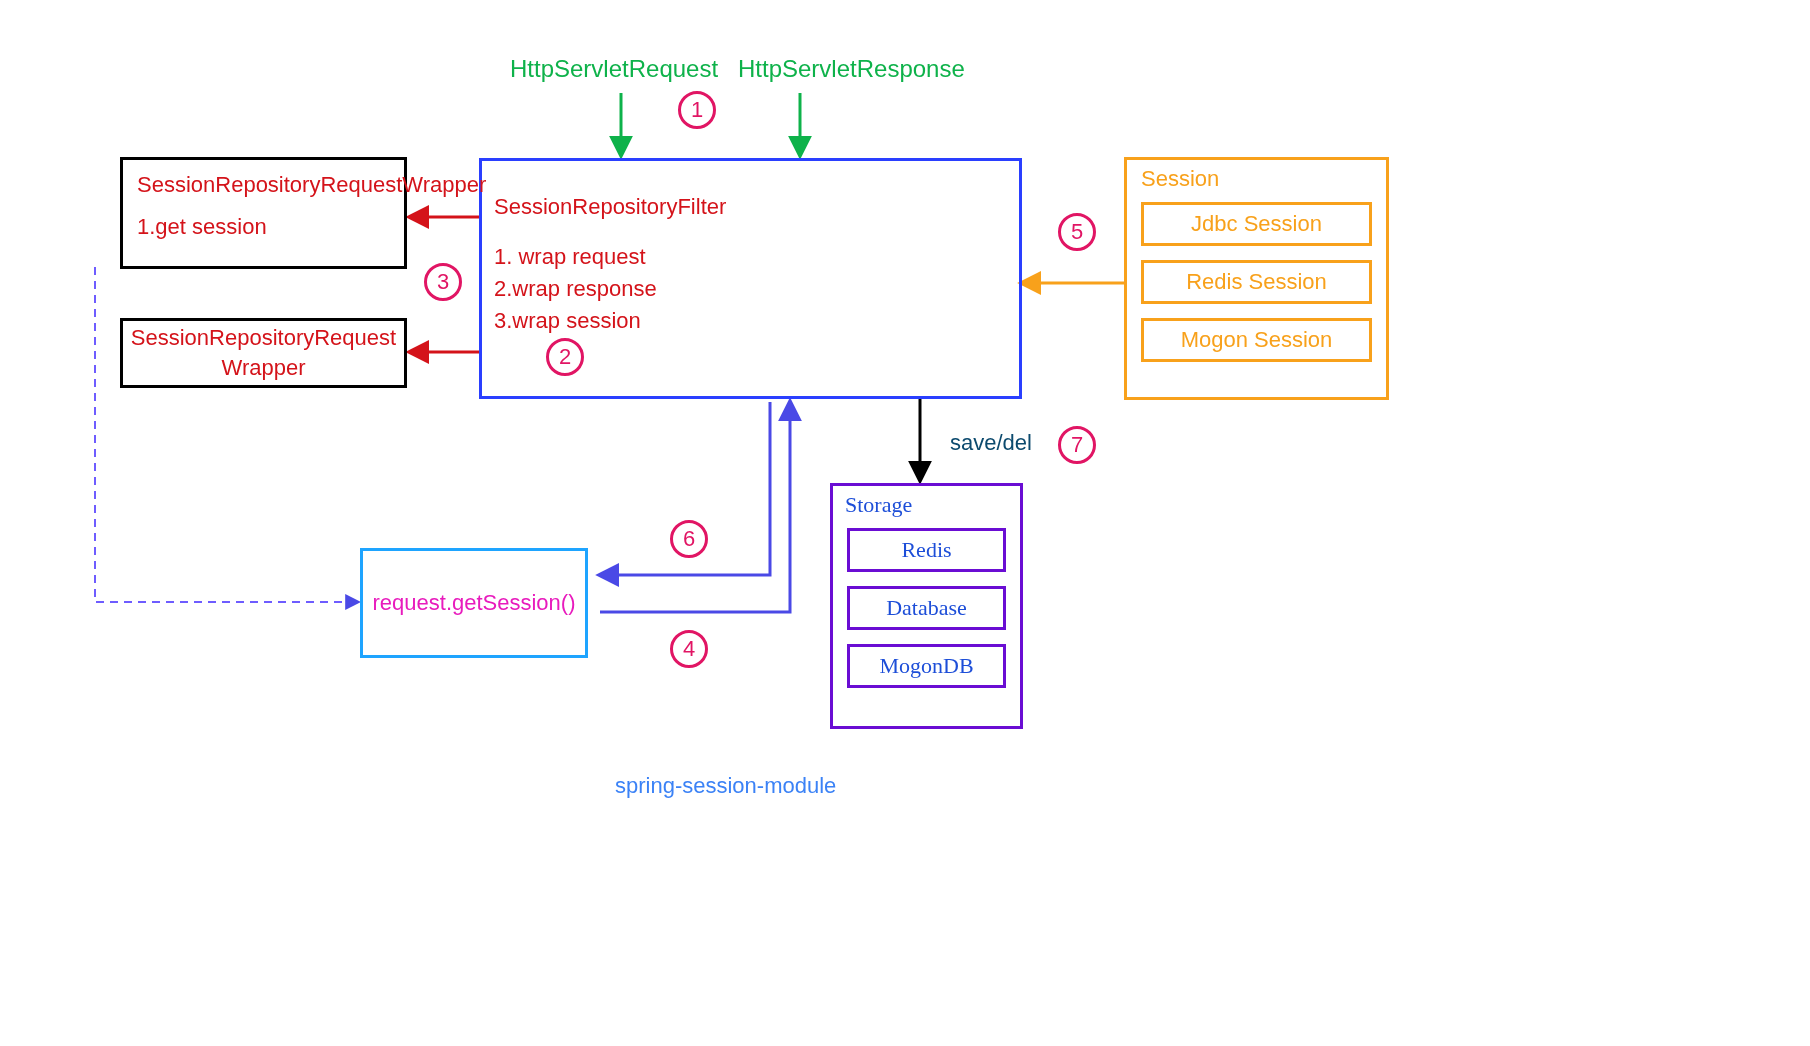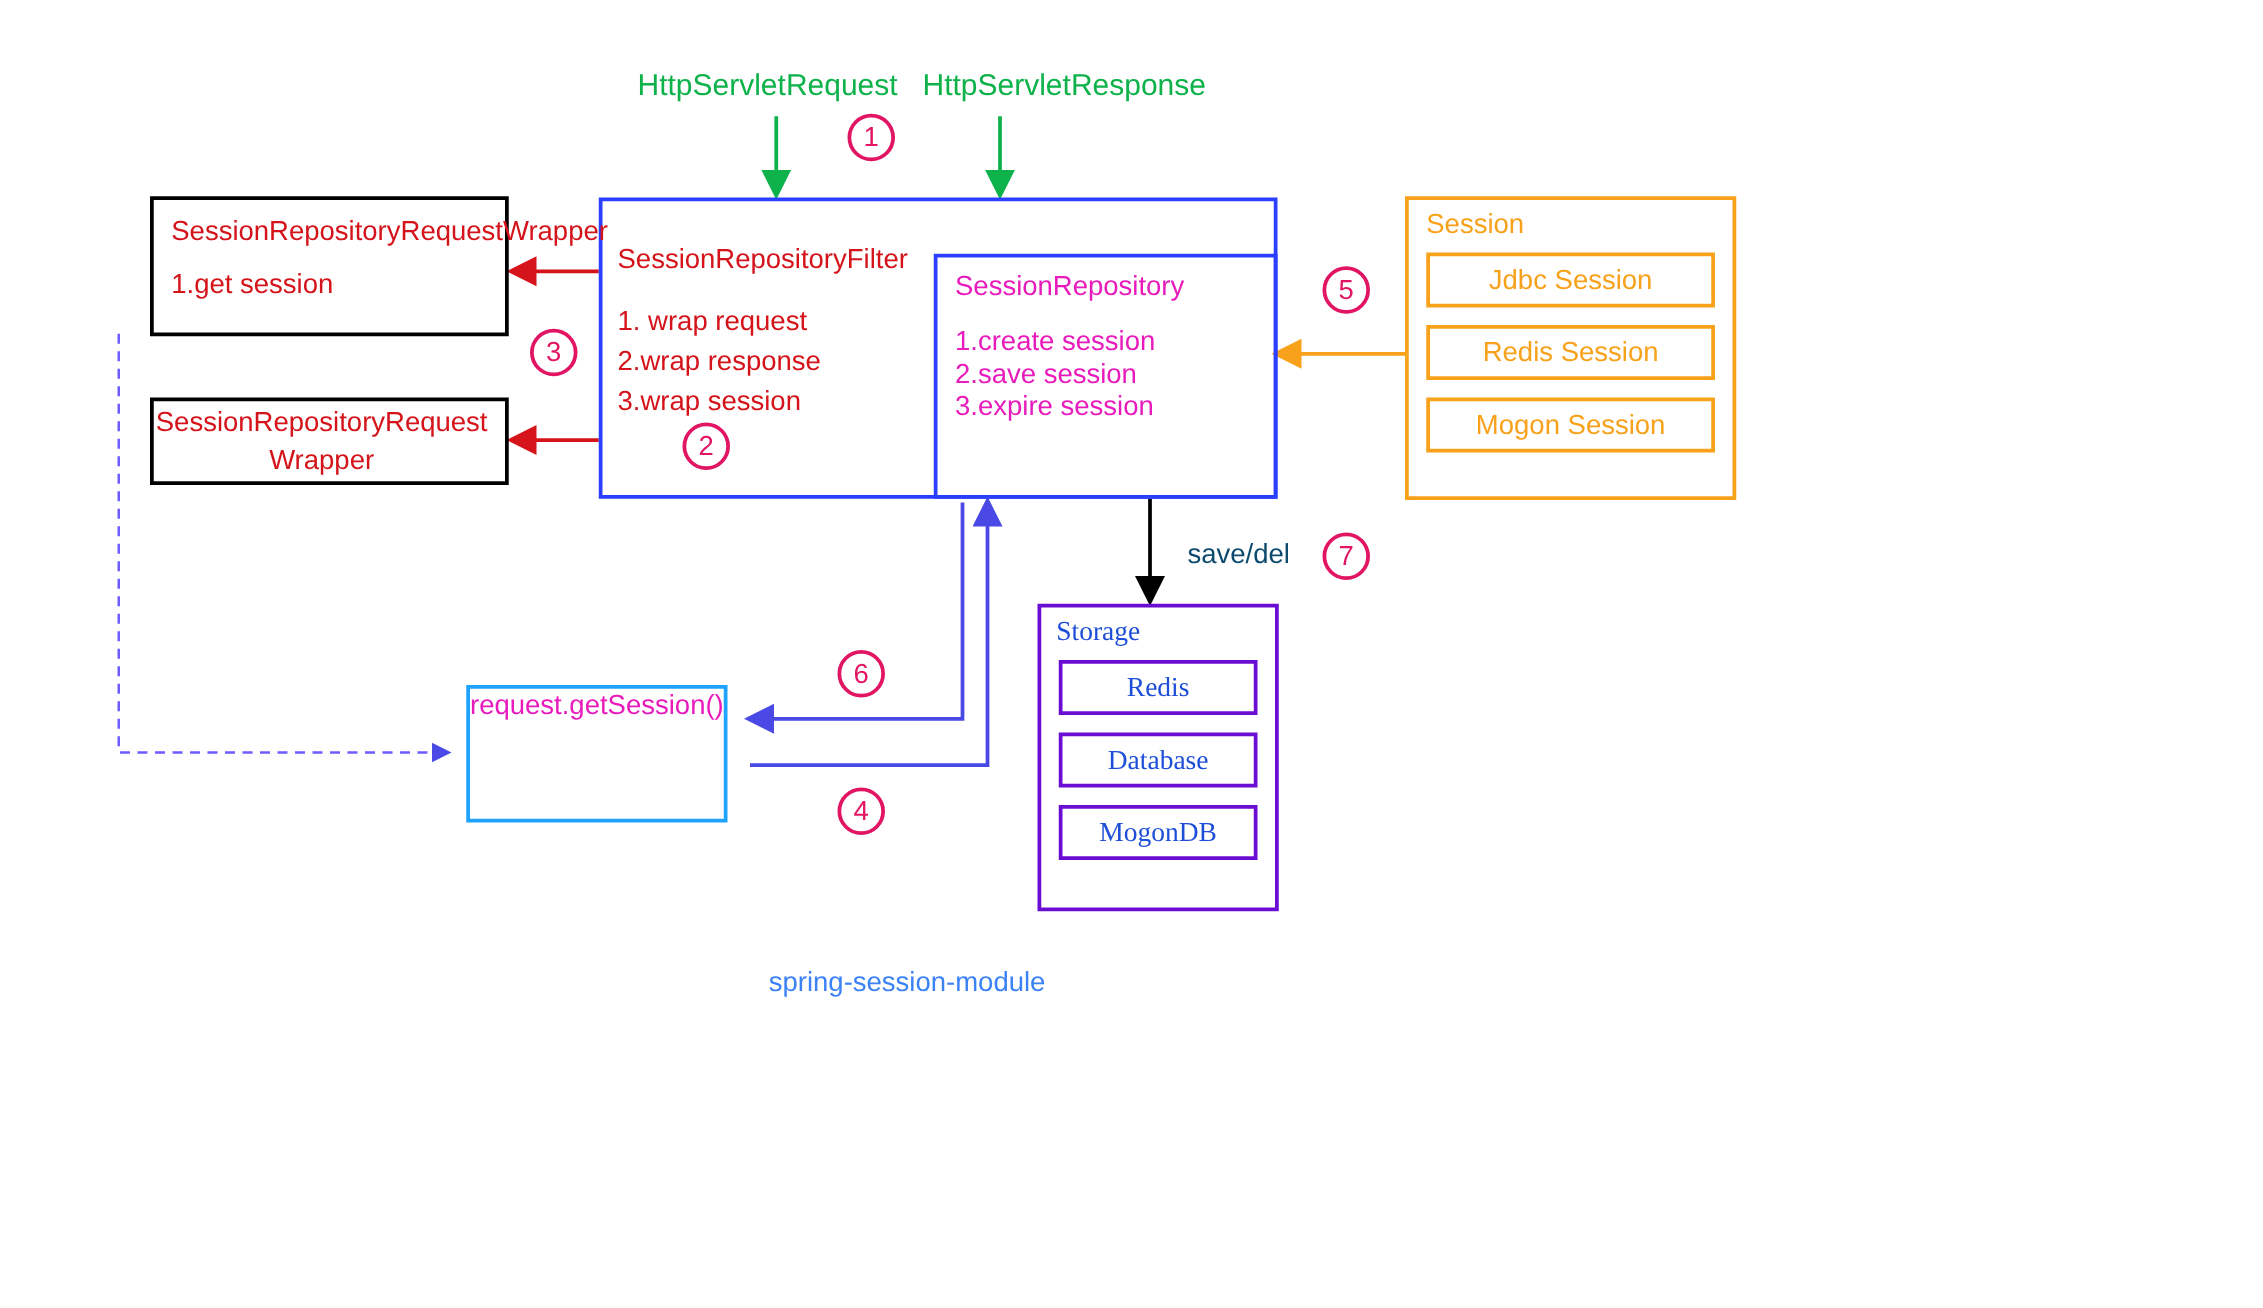--- a/index.html
+++ b/index.html
@@ -89,53 +89,47 @@
 
 <div class="abs blue-box box" style="left:479px; top:158px; width:543px; height:241px;">
 
   <div class="abs red-text" style="left:12px; top:30px; line-height:1.45;">
     <div style="margin-bottom:18px;">SessionRepositoryFilter</div>
     <div>1. wrap request</div>
     <div>2.wrap response</div>
     <div>3.wrap session</div>
   </div>
 
-  <div class="abs blue-box box" style="left:265px; top:42px; width:275px; height:196px; padding:10px 14px;">
-    <div class="magenta-text" style="margin-bottom:18px;">SessionRepository</div>
-    <div class="magenta-text">1.create session</div>
-    <div class="magenta-text">2.save session</div>
-    <div class="magenta-text">3.expire session</div>
-  </div>
 </div>
 
 <div class="abs black-box box" style="left:120px; top:157px; width:287px; height:112px;">
   <div>SessionRepositoryRequestWrapper</div>
   <div style="height:12px;"></div>
   <div>1.get session</div>
 </div>
 
-<div class="abs black-box box" style="left:120px; top:318px; width:287px; height:70px; text-align:center; display:flex; align-items:center; justify-content:flex-end;">
+<div class="abs black-box box" style="left:120px; top:318px; width:287px; height:70px; text-align:center; display:flex; align-items:center; justify-content:center;">
   <div>SessionRepositoryRequest<br>Wrapper</div>
 </div>
 
 <div class="abs orange-box box" style="left:1124px; top:157px; width:265px; height:243px; padding-top:6px;">
   <div class="orange-text" style="margin:0 14px 10px 14px;">Session</div>
   <div class="inner-item orange-text" style="border-color:#f8a11b;">Jdbc Session</div>
   <div class="inner-item orange-text" style="border-color:#f8a11b;">Redis Session</div>
   <div class="inner-item orange-text" style="border-color:#f8a11b;">Mogon Session</div>
 </div>
 
 <div class="abs purple-box box" style="left:830px; top:483px; width:193px; height:246px; padding-top:6px;">
   <div class="purple-text" style="margin:0 14px 10px 12px;">Storage</div>
   <div class="inner-item purple-text" style="border-color:#6a0dd3;">Redis</div>
   <div class="inner-item purple-text" style="border-color:#6a0dd3;">Database</div>
   <div class="inner-item purple-text" style="border-color:#6a0dd3;">MogonDB</div>
 </div>
 
-<div class="abs cyan-box box" style="left:373px; top:548px; width:209px; height:110px; display:flex; justify-content:center;">
+<div class="abs cyan-box box" style="left:360px; top:548px; width:228px; height:110px; display:flex; align-items:center; justify-content:center;">
   <span class="pink-text">request.getSession()</span>
 </div>
 
 <div class="abs" style="left:950px; top:430px; color:#0c4a6e;">save/del</div>
 
 <div class="abs circle" style="left:678px; top:91px;">
     <span>1</span>
   </div>
 <div class="abs circle" style="left:546px; top:338px;">
     <span>2</span>

